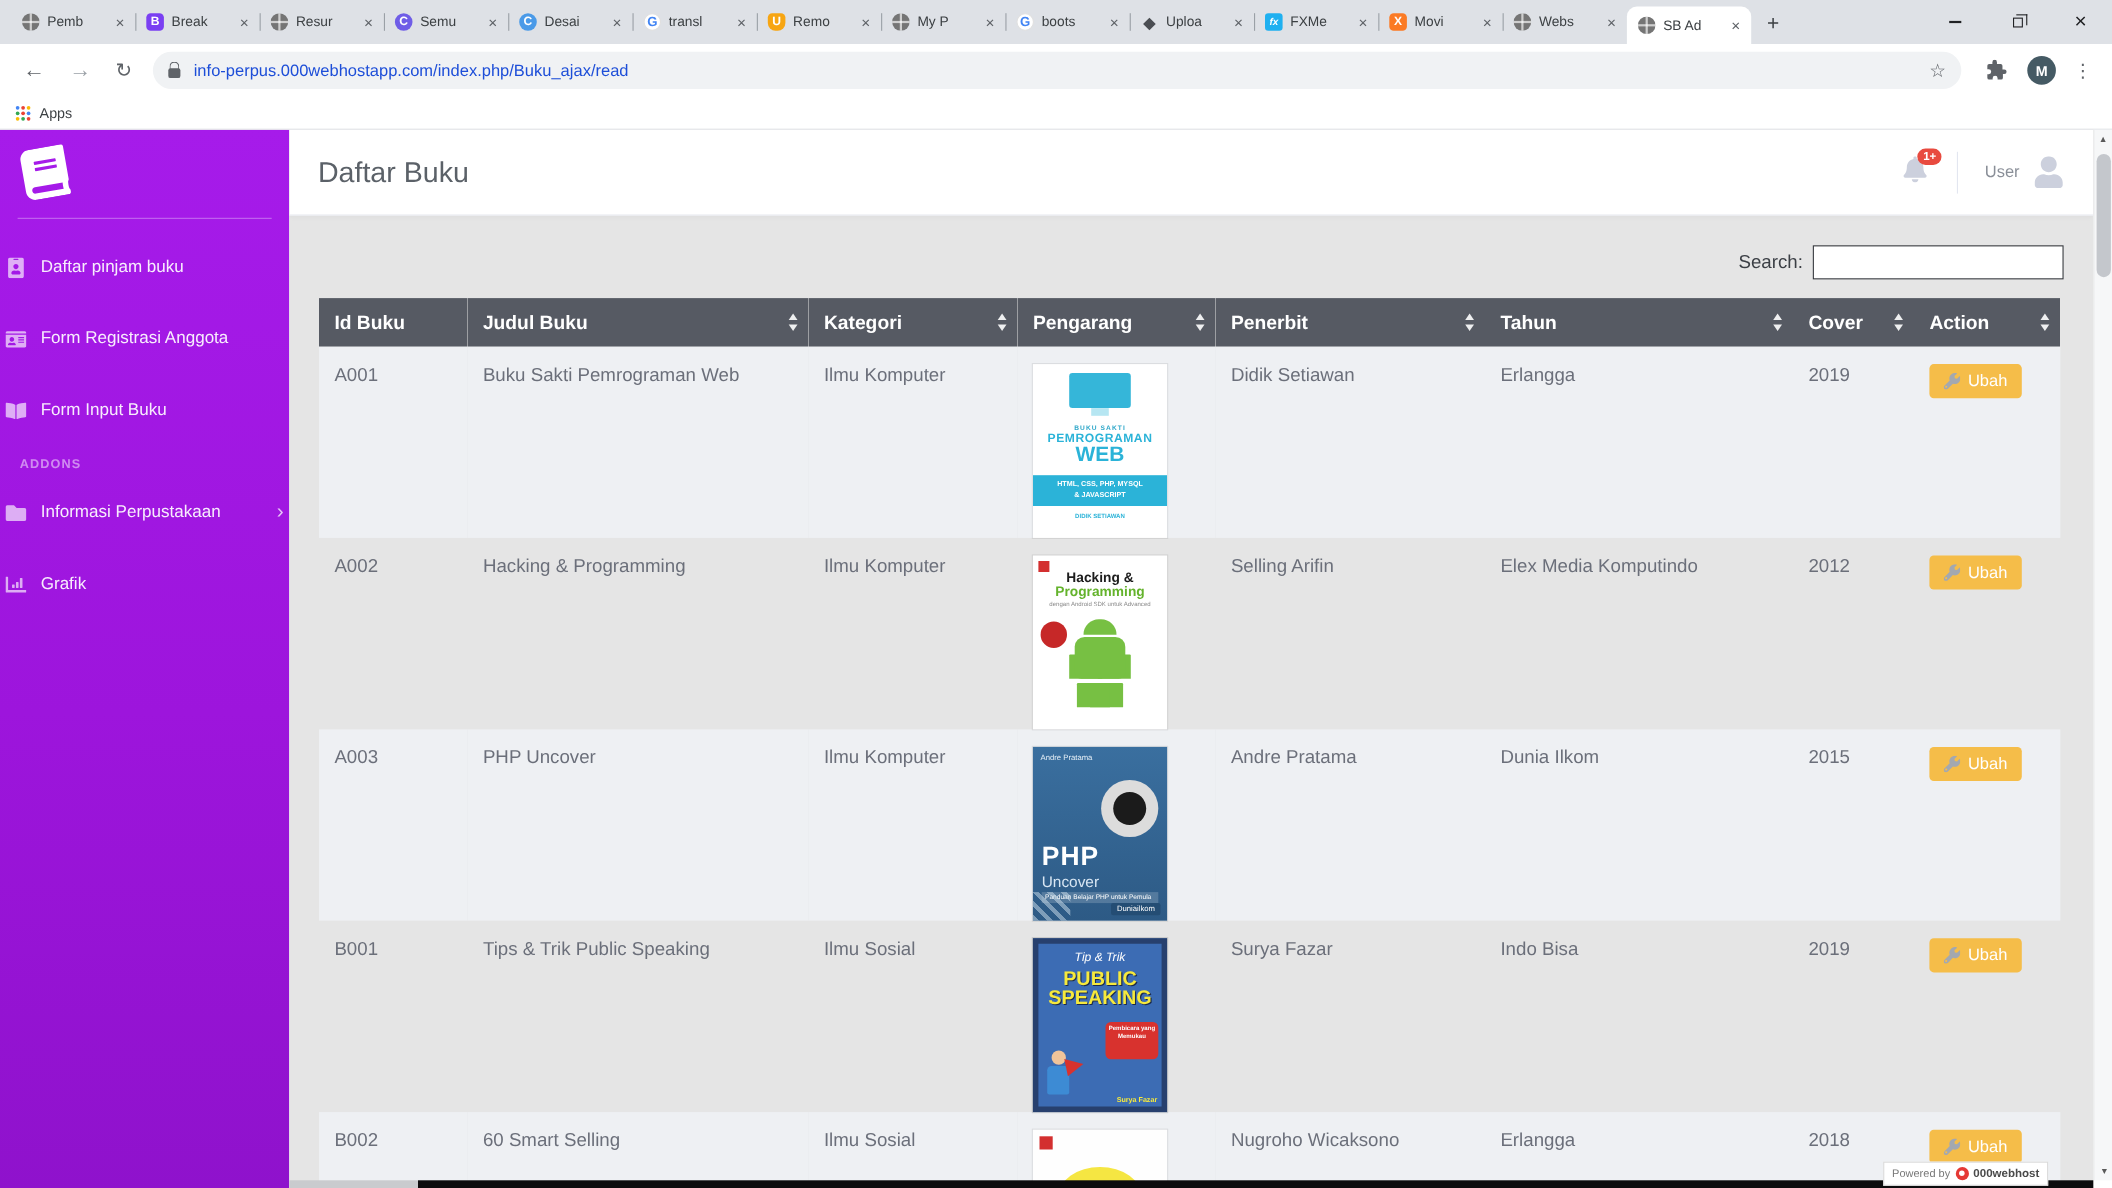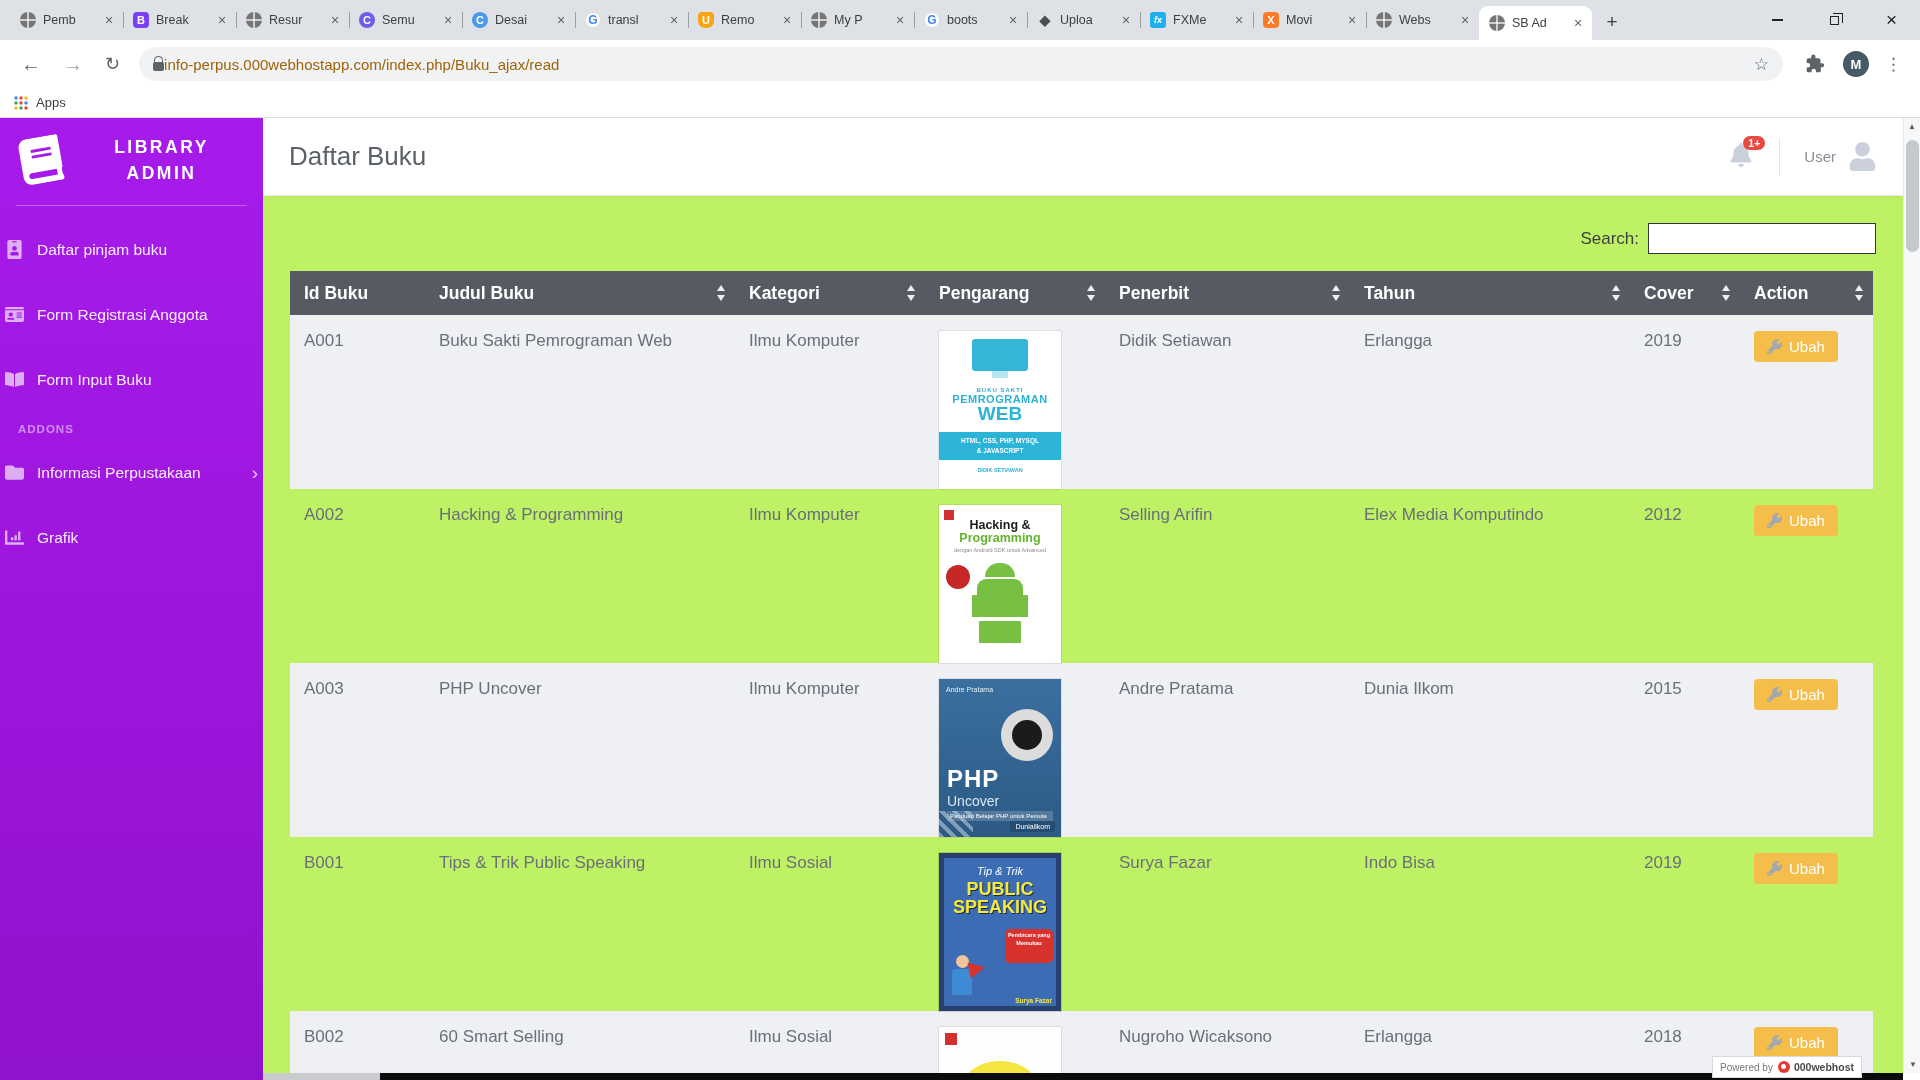--- a/index.html
+++ b/index.html
@@ -36,21 +36,21 @@
   .winbtn.max span::before { content:""; position:absolute; left:2px; top:-4px; width:9px; height:9px; border:1.3px solid #202124; border-left:none; border-bottom:none; }
   .winbtn.close::before { content:"×"; font-size:19px; }
 
   .addressbar { position:absolute; top:40px; left:0; right:0; height:48px; background:#fff; display:flex; align-items:center; padding:0 10px; }
   .navico { font-size:20px; color:#5f6368; margin:0 11px; cursor:pointer; }
   .navico.fwd { color:#9aa0a6; }
   .navico.reload { font-size:18px; }
   .omnibox { flex:1; height:34px; background:#f0f2f4; border-radius:17px; display:flex; align-items:center; margin:0 12px 0 8px; padding:0 14px; }
   .lockico { position:relative; width:11px; height:9px; background:#5f6368; border-radius:2px; margin-top:4px; }
   .lockico::before { content:""; position:absolute; left:1px; top:-6px; width:7px; height:8px; border:1.6px solid #5f6368; border-bottom:none; border-radius:5px 5px 0 0; }
-  .urltext { font-size:15px; color:#a16207; white-space:nowrap; }
+  .urltext { font-size:15px; color:#1d4ed8; margin-left:12px; white-space:nowrap; }
   .starico { margin-left:auto; font-size:17px; color:#5f6368; cursor:pointer; }
   .starico::before { content:"☆"; }
   .puzzle { width:20px; height:20px; margin:0 10px; cursor:pointer; }
   .avatar { width:26px; height:26px; border-radius:50%; background:#455a64; color:#fff; font-size:13px; font-weight:bold; display:flex; align-items:center; justify-content:center; margin:0 8px; cursor:pointer; }
   .kebab { font-size:17px; color:#5f6368; margin:0 8px; cursor:pointer; }
   .kebab::before { content:"⋮"; }
 
   .bookmarksbar { position:absolute; top:88px; left:0; right:0; height:30px; background:#fff; border-bottom:1px solid #dadce0; display:flex; align-items:center; padding-left:14px; }
   .appslabel { font-size:13px; color:#3c4043; margin-left:8px; }
 
@@ -61,21 +61,21 @@
   .brand { display:flex; align-items:center; padding:16px 14px 14px 14px; cursor:pointer; }
   .brandicon { width:46px; height:46px; margin:0 10px 0 4px; transform:rotate(-10deg); }
   .brandtext { flex:1; text-align:center; font-weight:bold; font-size:17.5px; letter-spacing:2.5px; line-height:1.5; }
   .sidebar hr { border:none; border-top:1px solid rgba(255,255,255,.3); margin:4px 16px 22px 16px; }
   .nav-item { height:44px; margin-bottom:21px; display:flex; align-items:center; padding:0 5px; cursor:pointer; color:rgba(255,255,255,.92); font-size:15.5px; }
   .nav-item svg { width:19px; height:19px; margin-right:13px; opacity:.65; flex:0 0 19px; }
   .nav-heading { font-size:11.5px; font-weight:bold; letter-spacing:1px; color:rgba(255,255,255,.5); padding:0 18px; margin:2px 0 16px 0; }
   .nav-chevron { margin-left:auto; font-size:19px; color:rgba(255,255,255,.75); }
   .nav-chevron::before { content:"›"; }
 
-  .main { position:absolute; left:263px; right:17px; top:0; bottom:0; overflow:hidden; background:#bef264; }
+  .main { position:absolute; left:263px; right:17px; top:0; bottom:0; overflow:hidden; background:#e5e5e5; }
   .topbar { height:78px; background:#fff; display:flex; align-items:center; padding:0 26px; border-bottom:1px solid #e6e8ee; box-shadow:0 2px 4px rgba(0,0,0,.03); }
   .pagetitle { font-size:26px; color:#5b6168; font-weight:normal; }
   .topbar-right { margin-left:auto; display:flex; align-items:center; }
   .bellwrap { position:relative; margin-right:26px; cursor:pointer; }
   .bellwrap svg { width:24px; height:24px; }
   .notifbadge { position:absolute; top:-7px; right:-12px; background:#e84a3f; color:#fff; font-size:10.5px; font-weight:bold; border-radius:9px; padding:2px 5px; line-height:1; }
   .topdivider { width:1px; height:38px; background:#e3e6f0; margin-right:24px; }
   .userlabel { font-size:15px; color:#8a8f98; margin-right:12px; }
   .userwrap { display:flex; align-items:center; cursor:pointer; }
   .userwrap svg { width:29px; height:29px; }
@@ -275,24 +275,20 @@
     <span class="appslabel">Apps</span>
   </div>
 
   <div class="app">
 
     <aside class="sidebar">
       <div class="brand">
         <svg class="brandicon" viewBox="0 0 448 512">
             <path fill="#ffffff" d="M448 360V24c0-13.3-10.7-24-24-24H96C43 0 0 43 0 96v320c0 53 43 96 96 96h328c13.3 0 24-10.7 24-24v-16c0-7.5-3.5-14.3-8.9-18.7-4.2-15.4-4.2-59.3 0-74.7 5.4-4.3 8.9-11.1 8.9-18.6zM128 134c0-3.3 2.7-6 6-6h212c3.3 0 6 2.7 6 6v20c0 3.3-2.7 6-6 6H134c-3.3 0-6-2.7-6-6v-20zm0 64c0-3.3 2.7-6 6-6h212c3.3 0 6 2.7 6 6v20c0 3.3-2.7 6-6 6H134c-3.3 0-6-2.7-6-6v-20zM381.4 448H96c-17.7 0-32-14.3-32-32 0-17.6 14.4-32 32-32h285.4c-1.9 17.1-1.9 46.9 0 64z"></path>
           </svg>
-        <div class="brandtext">
-          <div>LIBRARY</div>
-          <div>ADMIN</div>
-        </div>
       </div>
       <hr>
       <div class="nav-item">
         <svg viewBox="0 0 384 512">
             <path fill="#fff" d="M336 0H48C21.5 0 0 21.5 0 48v416c0 26.5 21.5 48 48 48h288c26.5 0 48-21.5 48-48V48c0-26.5-21.5-48-48-48zM144 32h96c8.8 0 16 7.2 16 16s-7.2 16-16 16h-96c-8.8 0-16-7.2-16-16s7.2-16 16-16zm48 128c35.3 0 64 28.7 64 64s-28.7 64-64 64-64-28.7-64-64 28.7-64 64-64zm112 236.8c0 10.6-10 19.2-22.4 19.2H102.4C90 416 80 407.4 80 396.8v-19.2c0-31.8 30.1-57.6 67.2-57.6h5c12.2 5.1 25.7 8 39.8 8s27.6-2.9 39.8-8h5c37.1 0 67.2 25.8 67.2 57.6v19.2z"></path>
           </svg>
         <span>Daftar pinjam buku</span>
       </div>
       <div class="nav-item">
         <svg viewBox="0 0 576 512">

